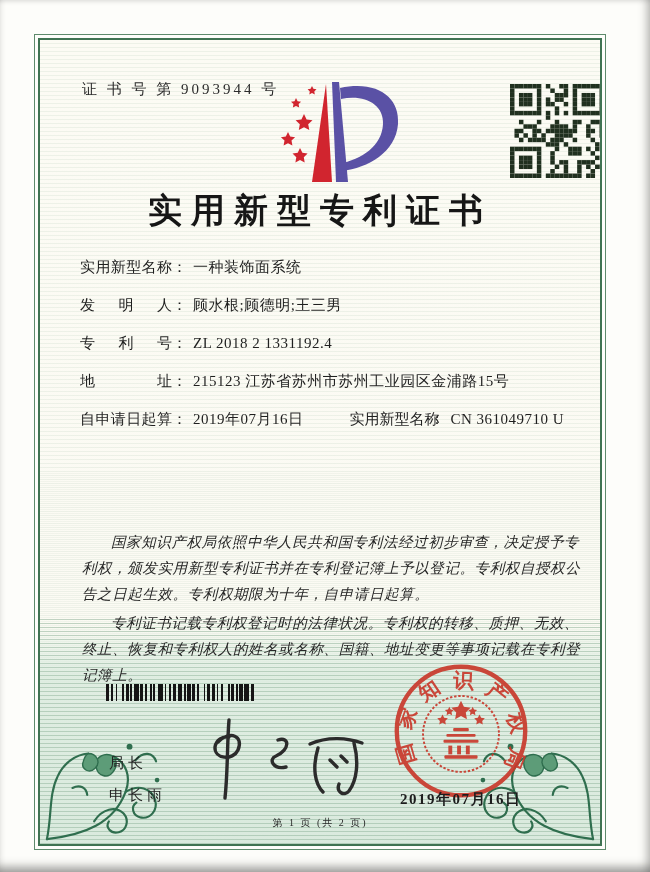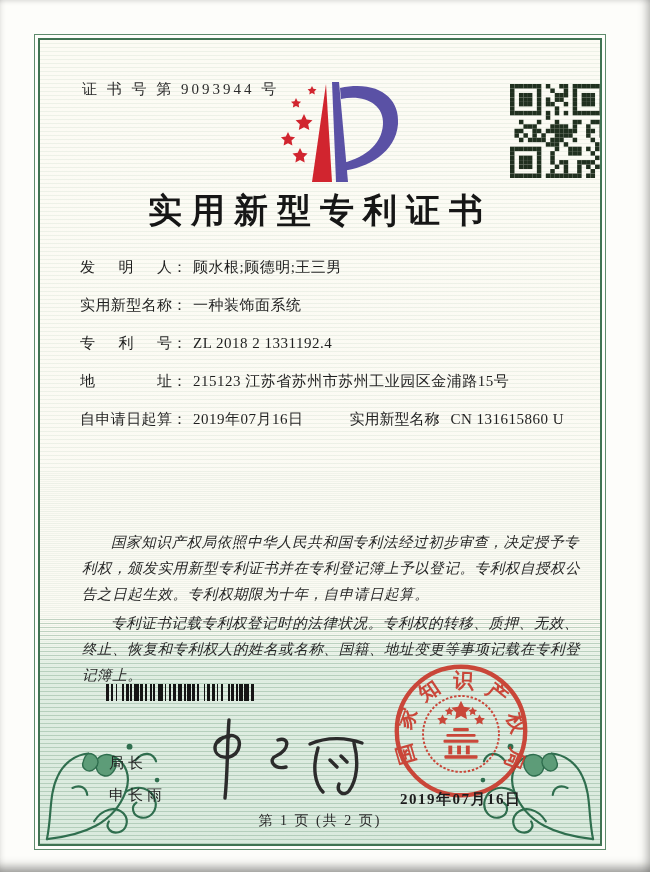--- a/index.html
+++ b/index.html
@@ -75,21 +75,21 @@
   .flourish{position:absolute;width:122px;height:118px;z-index:1;}
   .flourish.left{left:1px;bottom:1px;}
   .flourish.right{right:1px;bottom:1px;transform:scaleX(-1);}
   .seal{position:absolute;left:348px;top:618px;width:146px;height:146px;z-index:4;opacity:.92;}
   .seal-date{
     position:absolute;left:360px;top:750px;z-index:5;font-size:15px;font-weight:600;
     letter-spacing:1.5px;color:#1d1d1d;
   }
   .footer{
     position:absolute;left:0;bottom:14px;width:100%;text-align:center;z-index:3;
-    font-size:14px;letter-spacing:2px;color:#2a2a2a;
+    font-size:10px;letter-spacing:2px;color:#2a2a2a;
   }
 </style>
 </head>
 <body>
 
 <div class="paper">
   <div class="frame-outer">
     <div class="frame-inner">
 
       <div class="mid-band"></div>
@@ -358,33 +358,33 @@
             <rect x="56" y="80" width="4" height="4" fill="#20301f"></rect>
             <rect x="60" y="80" width="4" height="4" fill="#20301f"></rect>
             <rect x="68" y="80" width="4" height="4" fill="#20301f"></rect>
             <rect x="72" y="80" width="4" height="4" fill="#20301f"></rect>
           </svg></div>
 
       <div class="title">实用新型专利证书</div>
 
       <div class="fields">
         <div class="field-row">
-          <span class="flabel">发明人</span><span class="colon">：</span><span class="fvalue">顾水根;顾德明;王三男</span>
+          <span class="flabel">实用新型名称</span><span class="colon">：</span><span class="fvalue">一种装饰面系统</span>
         </div>
         <div class="field-row">
-          <span class="flabel">实用新型名称</span><span class="colon">：</span><span class="fvalue">一种装饰面系统</span>
+          <span class="flabel">发明人</span><span class="colon">：</span><span class="fvalue">顾水根;顾德明;王三男</span>
         </div>
         <div class="field-row">
           <span class="flabel">专利号</span><span class="colon">：</span><span class="fvalue">ZL 2018 2 1331192.4</span>
         </div>
         <div class="field-row">
           <span class="flabel">地址</span><span class="colon">：</span><span class="fvalue">215123 江苏省苏州市苏州工业园区金浦路15号</span>
         </div>
         <div class="field-row">
-          <span class="flabel">自申请日起算</span><span class="colon">：</span><span class="fvalue">2019年07月16日</span><span class="pair2"><span class="flabel2">实用新型名称</span><span class="colon">：</span><span class="fvalue">CN 131615860 U</span></span>
+          <span class="flabel">自申请日起算</span><span class="colon">：</span><span class="fvalue">2019年07月16日</span><span class="pair2"><span class="flabel2">实用新型名称</span><span class="colon">：</span><span class="fvalue">CN 361049710 U</span></span>
         </div>
       </div>
 
       <div class="paragraphs">
         <p>国家知识产权局依照中华人民共和国专利法经过初步审查，决定授予专利权，颁发实用新型专利证书并在专利登记簿上予以登记。专利权自授权公告之日起生效。专利权期限为十年，自申请日起算。</p>
         <p>专利证书记载专利权登记时的法律状况。专利权的转移、质押、无效、终止、恢复和专利权人的姓名或名称、国籍、地址变更等事项记载在专利登记簿上。</p>
       </div>
 
       <div class="barcode" id="barcode">
           <div class="bar" style="width: 3.25275px;"></div>

